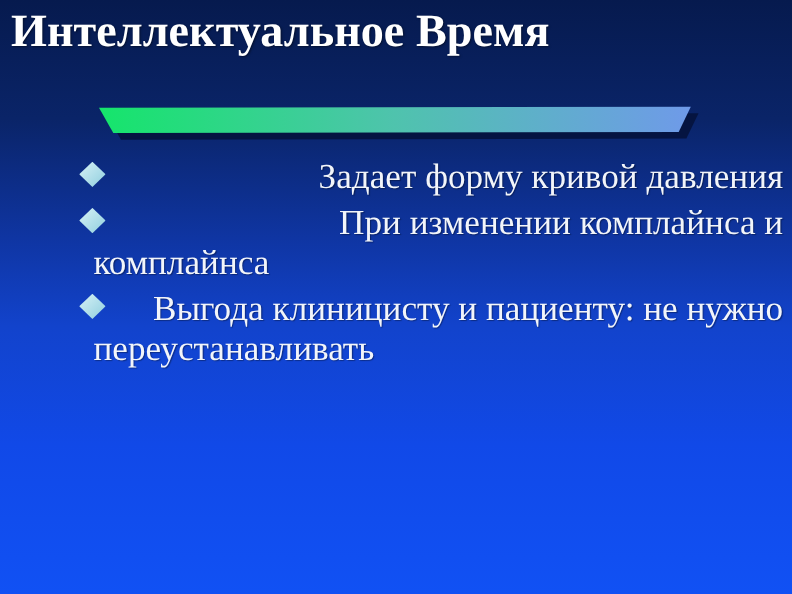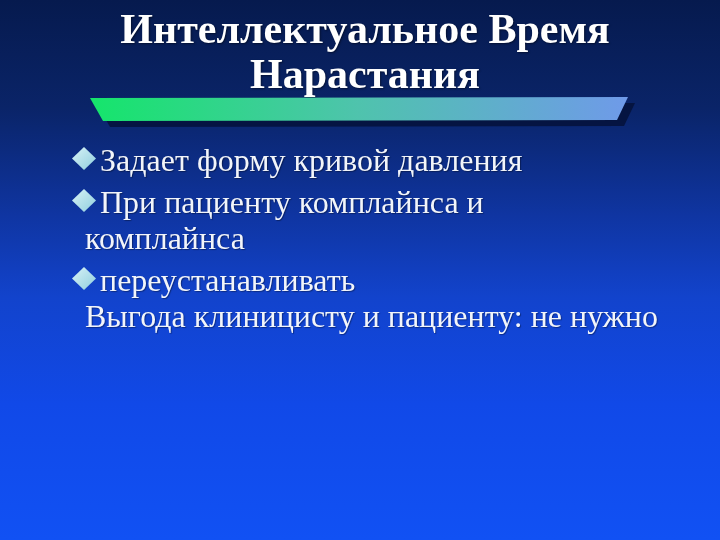--- a/index.html
+++ b/index.html
@@ -22,21 +22,20 @@
       var(--bg-bottom, #1151f4) 100%);
   }
 
   
   .title {
     position: absolute;
     top: 7px;
     left: 0;
     right: 0;
     padding-left: 10px;
-    text-align: center;
     color: var(--title-color, #ffffff);
     font-size: 42px;
     line-height: 45px;
     font-weight: bold;
     text-shadow: 1px 1px 2px rgba(0,0,0,0.45);
   }
   .title-line { display: block; }
 
   
   .bar-svg {
@@ -66,30 +65,29 @@
     position: absolute;
     left: 72px;
     top: 5px;
     width: 24px;
     height: 23px;
   }
   .b-line {
     display: block;
     text-shadow: 1px 1px 1px rgba(0,0,0,0.35);
   }
-  .b-line:first-of-type { margin-left: 15px; }
+  .b-line:first-of-type { margin-left: 15px; text-align: right; }
 </style>
 </head>
 <body>
 
 <div class="slide">
 
   <div class="title">
     <span class="title-line">Интеллектуальное Время</span>
-    <span class="title-line">Нарастания</span>
   </div>
 
   <svg class="bar-svg" viewBox="0 0 570 45" aria-hidden="true">
     <defs>
       <linearGradient id="barGrad" x1="0" y1="0" x2="1" y2="0">
         <stop offset="0" style="stop-color: var(--bar-green, #15e56b)"></stop>
         <stop offset="0.5" style="stop-color: var(--bar-teal, #4fc3ad)"></stop>
         <stop offset="1" style="stop-color: var(--bar-blue, #6f9ae9)"></stop>
       </linearGradient>
     </defs>
@@ -109,26 +107,26 @@
         </defs>
         <polygon points="12,0 24,11.5 12,23 0,11.5" fill="url(#diaGrad1)"></polygon>
       </svg>
       <span class="b-line">Задает форму кривой давления</span>
     </div>
 
     <div class="bullet-item">
       <svg class="diamond" viewBox="0 0 24 23">
         <polygon points="12,0 24,11.5 12,23 0,11.5" fill="url(#diaGrad1)"></polygon>
       </svg>
-      <span class="b-line">При пациенту комплайнса и</span>
+      <span class="b-line">При изменении комплайнса и</span>
       <span class="b-line">комплайнса</span>
     </div>
 
     <div class="bullet-item">
       <svg class="diamond" viewBox="0 0 24 23">
         <polygon points="12,0 24,11.5 12,23 0,11.5" fill="url(#diaGrad1)"></polygon>
       </svg>
+      <span class="b-line">Выгода клиницисту и пациенту: не нужно</span>
       <span class="b-line">переустанавливать</span>
-      <span class="b-line">Выгода клиницисту и пациенту: не нужно</span>
     </div>
 
   </div>
 </div>
 
 </body></html>

